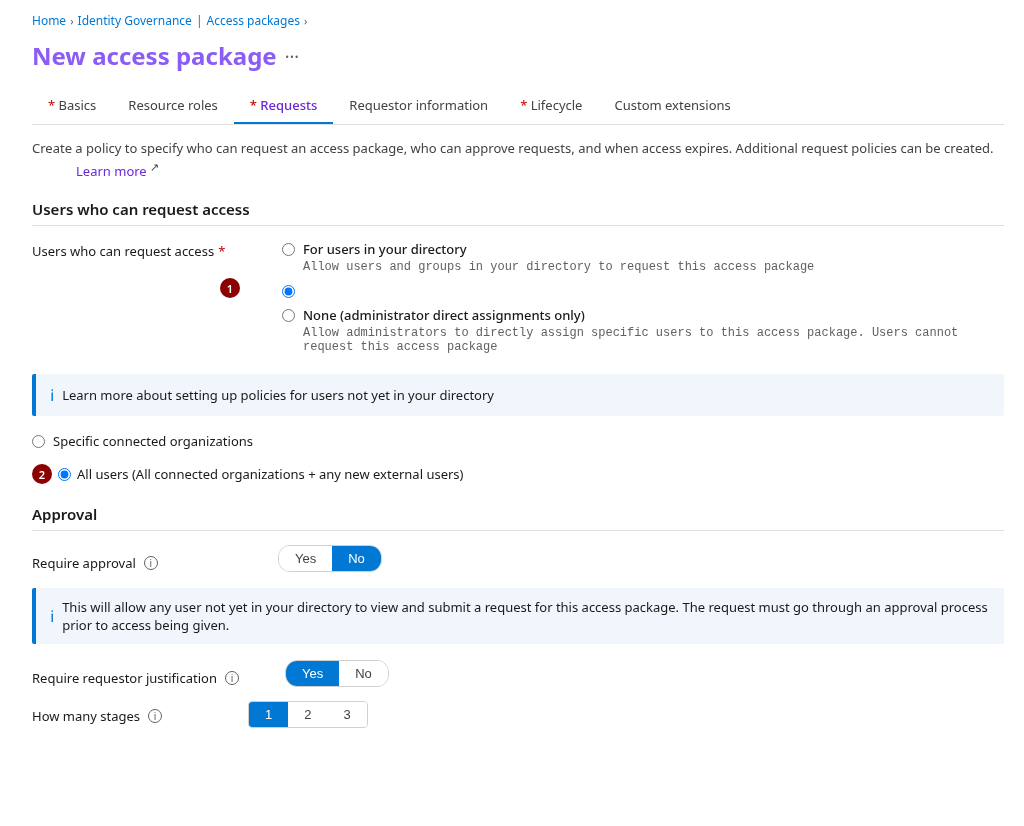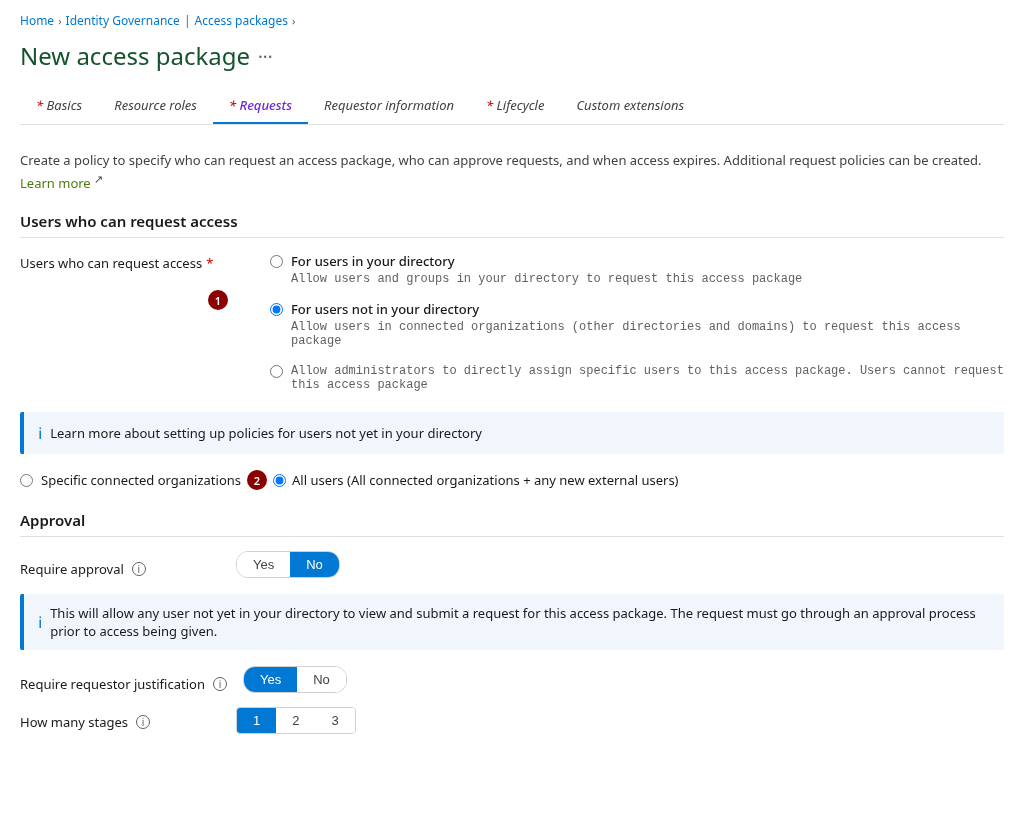--- a/index.html
+++ b/index.html
@@ -1,48 +1,48 @@
 <!DOCTYPE html>
 <html><head>
   <meta charset="utf-8">
   <style>
     * { box-sizing: border-box; margin: 0; padding: 0; }
     body { font-family: 'Segoe UI', system-ui, sans-serif; font-size: 13px; color: #1a1a1a; background: #f5f5f5; }
-    .page-wrapper { background: #fff; max-width: 1024px; min-height: 826px; margin: 0 auto; padding: 12px 20px 20px 20px; }
+    .page-wrapper { background: #fff; max-width: 1024px; min-height: 826px; margin: 0 auto; padding: 12px 20px 20px 32px; }
     .breadcrumb { display: flex; align-items: center; gap: 4px; color: #0078d4; font-size: 12px; margin-bottom: 10px; }
     .breadcrumb span { color: #616161; }
     .breadcrumb a { color: #0078d4; text-decoration: none; }
     .breadcrumb .sep { color: #616161; font-size: 11px; }
     .page-title-row { display: flex; align-items: center; gap: 8px; margin-bottom: 16px; }
-    .page-title { font-size: 24px; font-weight: 400; color: #14532d; }
+    .page-title { font-size: 24px; font-weight: 700; color: #8b5cf6; }
     .page-title-dots { font-size: 18px; color: #616161; cursor: pointer; }
-    .tabs { display: flex; border-bottom: 1px solid #e0e0e0; margin-bottom: 26px; gap: 0; font-style: italic; }
+    .tabs { display: flex; border-bottom: 1px solid #e0e0e0; margin-bottom: 14px; gap: 0; }
     .tab { padding: 8px 16px; font-size: 13px; cursor: pointer; color: #424242; border-bottom: 2px solid transparent; white-space: nowrap; }
     .tab.active { color: #6d28d9; border-bottom: 2px solid #0078d4; font-weight: 500; }
     .tab.required::before { content: '* '; color: #c50000; }
     .description { font-size: 13px; color: #424242; margin-bottom: 18px; line-height: 1.5; }
-    .description a { color: #4d7c0f; text-decoration: none; }
+    .description a { color: #6d28d9; text-decoration: none; margin-left: 44px; }
     .section-title { font-size: 15px; font-weight: 600; color: #1a1a1a; margin-bottom: 14px; padding-bottom: 6px; border-bottom: 1px solid #e0e0e0; }
     .form-row { display: flex; align-items: flex-start; gap: 16px; margin-bottom: 8px; }
     .form-label { min-width: 200px; font-size: 13px; color: #1a1a1a; display: flex; align-items: center; gap: 4px; padding-top: 2px; }
     .required-star { color: #c50000; }
-    .radio-group { display: flex; flex-direction: column; gap: 14px; }
+    .radio-group { display: flex; flex-direction: column; gap: 8px; }
     .radio-option { display: flex; align-items: flex-start; gap: 8px; }
     .radio-option input[type="radio"] { margin-top: 3px; flex-shrink: 0; cursor: pointer; }
     .radio-label-group { display: flex; flex-direction: column; }
     .radio-label { font-size: 13px; color: #1a1a1a; font-weight: 500; }
     .radio-desc { font-size: 12px; color: #616161; margin-top: 2px; font-family: Liberation Mono, monospace; }
     .info-banner { background: #f0f6fc; border-left: 4px solid #0078d4; padding: 10px 14px; margin: 16px 0; border-radius: 2px; display: flex; align-items: center; gap: 8px; font-size: 13px; color: #1a1a1a; }
     .info-icon { color: #0078d4; font-size: 16px; flex-shrink: 0; }
-    .org-radios { display: flex; flex-direction: row; gap: 6px; margin: 12px 0 4px 0; }
+    .org-radios { display: flex; flex-direction: column; gap: 14px; margin: 12px 0 4px 0; }
     .org-radio-option { display: flex; align-items: center; gap: 8px; font-size: 13px; color: #1a1a1a; }
     .org-radio-option input[type="radio"] { cursor: pointer; }
     .step-badge-2 { position: relative; left: -28px; top: 0; width: 20px; height: 20px; border-radius: 50%; background: #8b0000; color: #fff; font-size: 11px; font-weight: 600; display: flex; align-items: center; justify-content: center; flex-shrink: 0; }
     .approval-section { margin-top: 20px; }
-    .toggle-group { display: flex; border: 1px solid #d0d0d0; border-radius: 12px; overflow: hidden; }
+    .toggle-group { display: flex; border: 1px solid #d0d0d0; border-radius: 12px; overflow: hidden; margin-left: 30px; }
     .toggle-option { padding: 5px 16px; font-size: 13px; cursor: pointer; background: #fff; color: #424242; border: none; }
     .toggle-option.active { background: #0078d4; color: #fff; font-weight: 500; }
     .toggle-group-3 { display: flex; border: 1px solid #d0d0d0; border-radius: 4px; overflow: hidden; }
     .toggle-3 { padding: 5px 16px; font-size: 13px; cursor: pointer; background: #fff; color: #424242; border: none; }
     .toggle-3.active { background: #0078d4; color: #fff; font-weight: 500; }
     .info-circle { display: inline-flex; align-items: center; justify-content: center; width: 14px; height: 14px; border-radius: 50%; border: 1px solid #616161; color: #616161; font-size: 10px; cursor: pointer; margin-left: 4px; }
     .section-block { margin-bottom: 20px; }
     .badge-col { width: 28px; flex-shrink: 0; display: flex; align-items: flex-start; padding-top: 2px; }
   </style>
 </head>
@@ -98,29 +98,26 @@
           <div class="radio-option">
             <input type="radio" name="user-access" id="in-dir" style="">
             <div class="radio-label-group">
               <label class="radio-label" for="in-dir">For users in your directory</label>
               <span class="radio-desc">Allow users and groups in your directory to request this access package</span>
             </div>
           </div>
 
           <div class="radio-option">
             <input type="radio" name="user-access" id="not-in-dir" checked="" style="">
-            <div class="radio-label-group">
-              <label class="radio-label" for="not-in-dir">For users not in your directory</label>
-              <span class="radio-desc">Allow users in connected organizations (other directories and domains) to request this access package</span>
-            </div>
           </div>
 
           <div class="radio-option">
             <input type="radio" name="user-access" id="none-opt" style="">
             <div class="radio-label-group">
+              <label class="radio-label" for="none-opt">None (administrator direct assignments only)</label>
               <span class="radio-desc">Allow administrators to directly assign specific users to this access package. Users cannot request this access package</span>
             </div>
           </div>
         </div>
       </div>
     </div>
   </div>
 
   <div class="info-banner">
     <span class="info-icon">ℹ</span>

